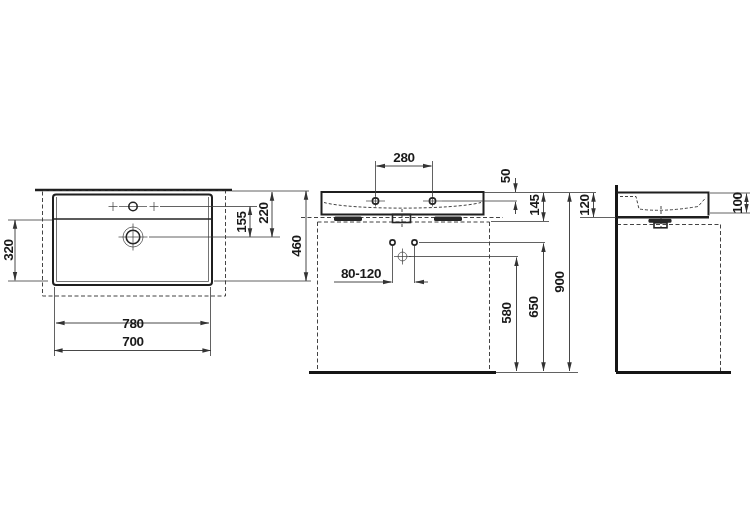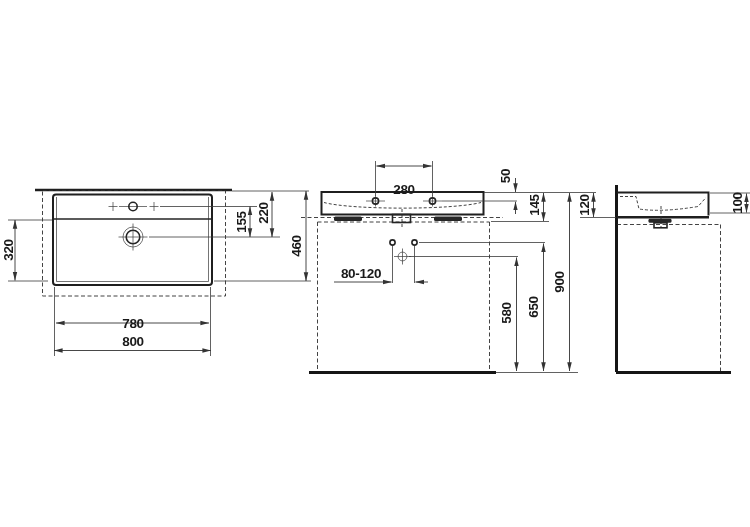--- a/index.html
+++ b/index.html
@@ -162,22 +162,22 @@
     <line class="thin" x1="710" y1="213" x2="751" y2="213"></line>
     <line class="dim" x1="746.5" y1="193.5" x2="746.5" y2="212.5"></line>
   </g>
 </svg>
 
   <span class="lbl v" style="left:8.5px;top:250px;">320</span>
   <span class="lbl v" style="left:242px;top:222px;">155</span>
   <span class="lbl v" style="left:264px;top:213px;">220</span>
   <span class="lbl v" style="left:297px;top:246px;">460</span>
   <span class="lbl" style="left:133px;top:324px;">780</span>
-  <span class="lbl" style="left:133px;top:342px;">800</span>
-  <span class="lbl" style="left:404px;top:158px;margin-top:32px;">280</span>
+  <span class="lbl" style="left:133px;top:342px;">700</span>
+  <span class="lbl" style="left:404px;top:158px;">280</span>
   <span class="lbl v" style="left:506px;top:176px;">50</span>
   <span class="lbl v" style="left:535px;top:205px;">145</span>
   <span class="lbl" style="left:361px;top:273.5px;">80-120</span>
   <span class="lbl v" style="left:506.5px;top:313px;">580</span>
   <span class="lbl v" style="left:533.5px;top:307px;">650</span>
   <span class="lbl v" style="left:559.5px;top:282px;">900</span>
   <span class="lbl v" style="left:584.5px;top:204.5px;">120</span>
   <span class="lbl v" style="left:738px;top:203px;">100</span>
 
 </div>

